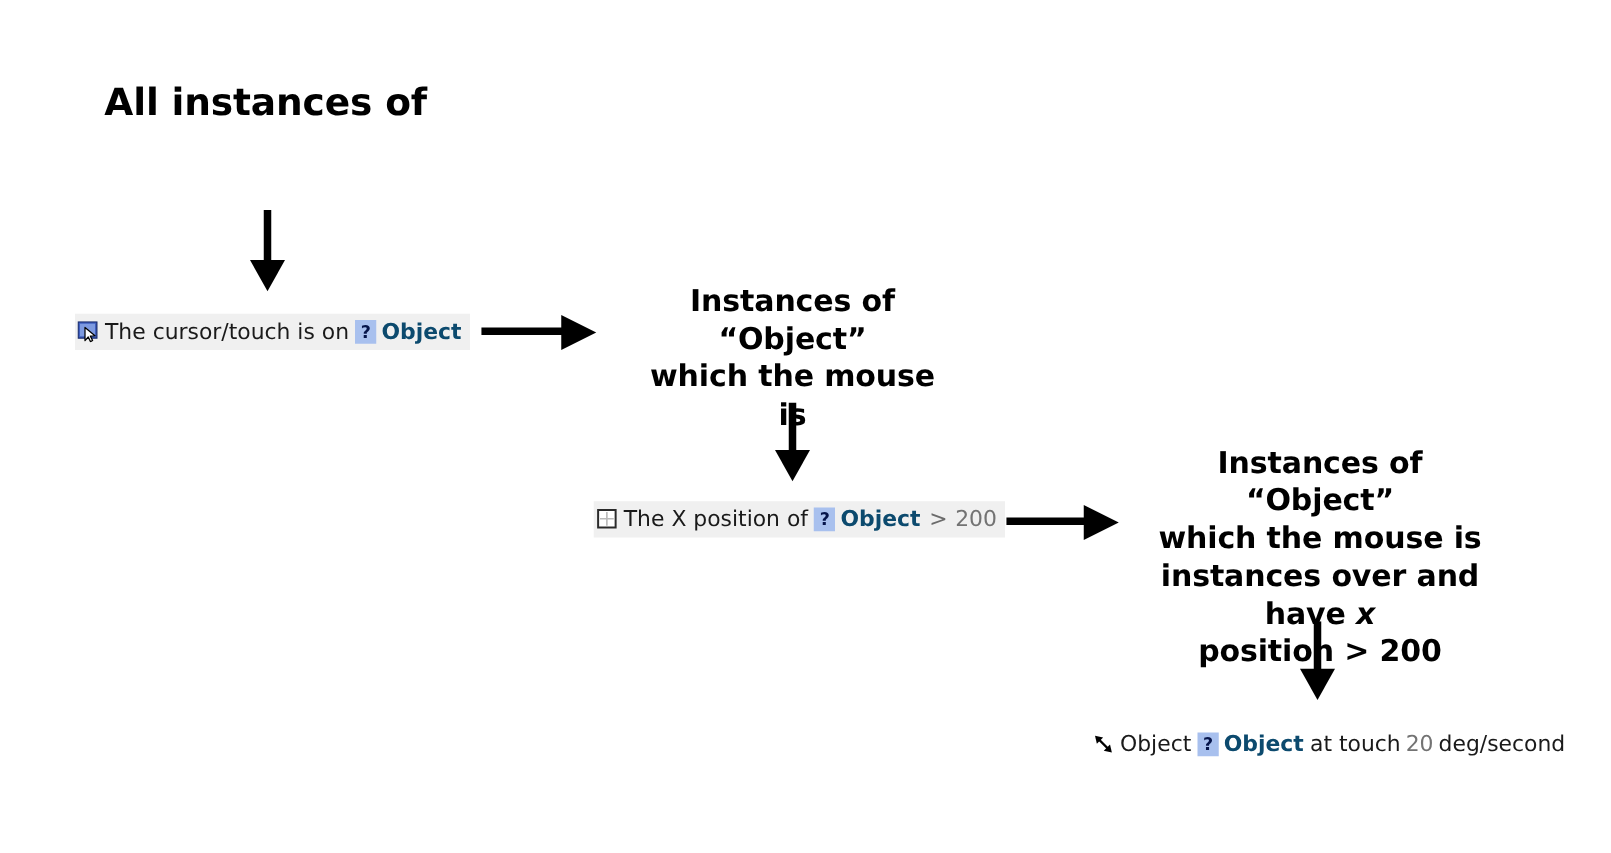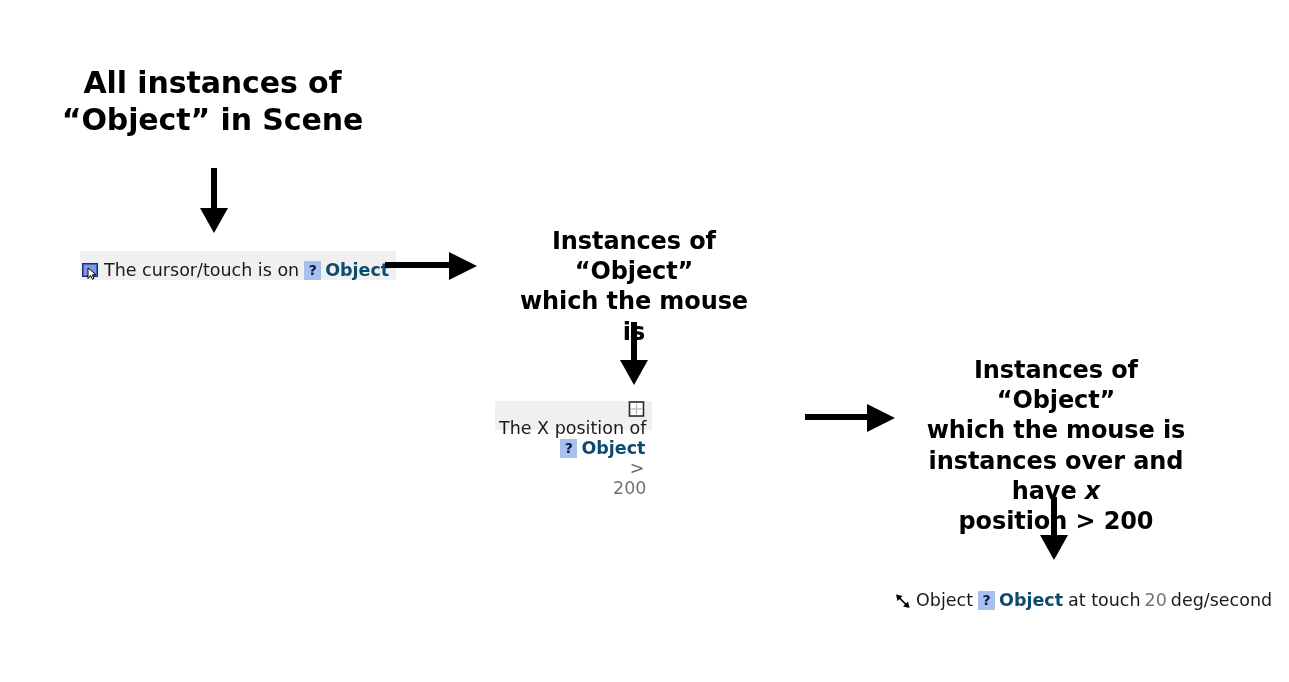--- a/index.html
+++ b/index.html
@@ -33,28 +33,27 @@
     letter-spacing: -0.1px;
   }
   .annotation.big { font-size: 30px; line-height: 1.22; }
   .annotation.mid { font-size: 24px; }
   .annotation .it { font-style: italic; }
 
   
   .stmt {
     position: absolute;
     display: flex;
-    align-items: flex-end;
+    align-items: center;
     height: 29px;
     padding: 0 4px 0 2px;
     font-size: 17.5px;
     color: #1a1a1a;
     white-space: nowrap;
     font-family: "DejaVu Sans", "Liberation Sans", sans-serif;
-    margin-left: 20px;
   }
   .stmt.shaded { background: #f0f0f0; }
   .stmt .txt { margin: 0 2px; }
   .stmt .op  { color: #6b6b6b; margin: 0 4px; }
   .stmt .num { color: #737373; margin: 0 2px; }
 
   
   .obj-token {
     display: inline-flex;
     align-items: center;
@@ -91,21 +90,20 @@
   .arrow { position: absolute; }
   .arrow svg { display: block; }
 </style>
 </head>
 <body>
 
 <div class="canvas">
 
   <div class="annotation big" style="left:60px; top:65px; width:305px;">
     <div>All instances of</div>
-    <div>“Object” in Scene</div>
   </div>
 
   <div class="arrow" style="left:198px; top:168px;">
     <svg width="32" height="66" viewBox="0 0 32 66">
       <rect x="13" y="0" width="6" height="42" fill="#000000"></rect>
       <polygon points="2,40 30,40 16,65" fill="#000000"></polygon>
     </svg>
   </div>
 
   <div class="stmt shaded" style="left:60px; top:251px;">
@@ -135,21 +133,21 @@
     <div>which the mouse is</div>
   </div>
 
   <div class="arrow" style="left:618px; top:322px;">
     <svg width="32" height="64" viewBox="0 0 32 64">
       <rect x="13" y="0" width="6" height="40" fill="#000000"></rect>
       <polygon points="2,38 30,38 16,63" fill="#000000"></polygon>
     </svg>
   </div>
 
-  <div class="stmt shaded" style="left:475px; top:401px;flex-direction:column;">
+  <div class="stmt shaded" style="left:475px; top:401px;">
     <span class="icon">
       <svg width="18" height="17" viewBox="0 0 18 17">
         <rect x="1.5" y="1" width="14" height="14" fill="#ffffff" stroke="#2a2a2a" stroke-width="1.6"></rect>
         <line x1="8.5" y1="2.5" x2="8.5" y2="13.5" stroke="#b9b9b9" stroke-width="1.3"></line>
         <line x1="3" y1="8" x2="14" y2="8" stroke="#b9b9b9" stroke-width="1.3"></line>
       </svg>
     </span>
     <span class="txt">The X position of</span>
     <span class="obj-token">
       <span class="qchip">?</span>

